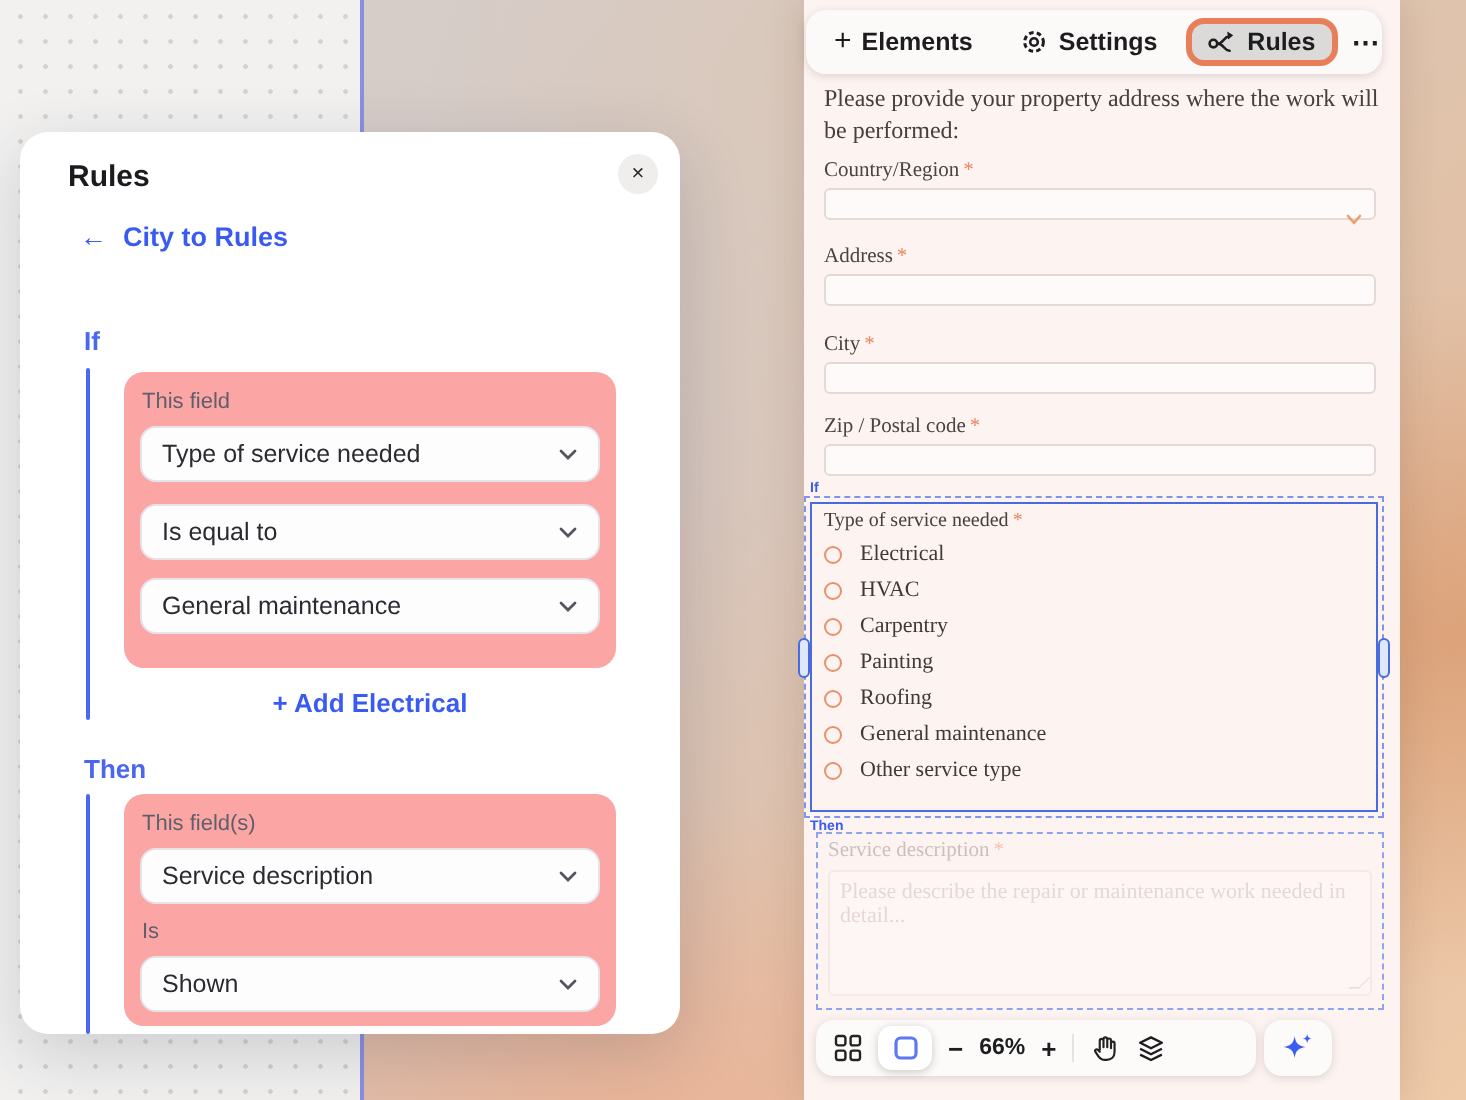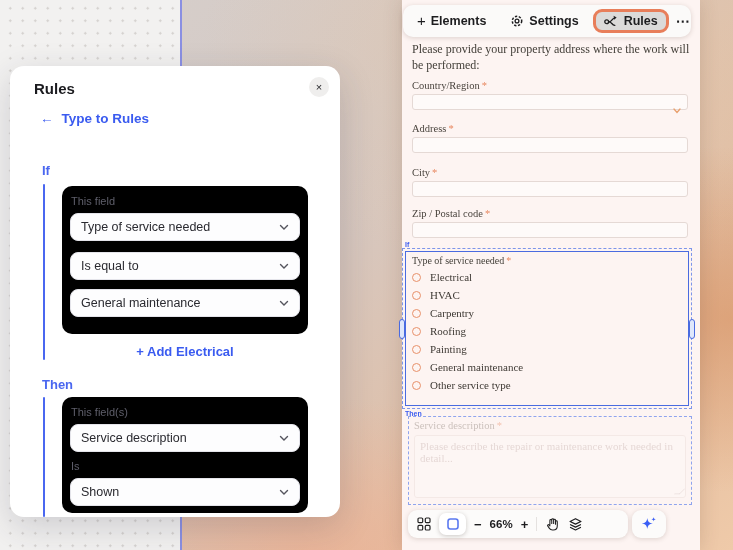--- a/index.html
+++ b/index.html
@@ -89,21 +89,21 @@
   .rules-panel { position:absolute; left:10px; top:66px; width:330px; height:451px;
     background:#ffffff; border-radius:14px; box-shadow:0 10px 34px rgba(40,40,60,.18); }
   .rp-title { position:absolute; left:24px; top:14px; font-size:15px; font-weight:700; color:#1b1b1f; }
   .rp-close { position:absolute; right:11px; top:11px; width:20px; height:20px; border-radius:50%;
     background:#efeeed; display:flex; align-items:center; justify-content:center;
     font-size:11px; color:#2a2a2e; cursor:pointer; }
   .rp-back { position:absolute; left:30px; top:45px; display:flex; align-items:center; gap:8px;
     color:#3a5bf0; font-size:13.5px; font-weight:600; cursor:pointer; }
   .rp-section-label { position:absolute; font-size:13px; font-weight:600; color:#4a67f0; }
   .rp-vline { position:absolute; left:33px; width:2px; background:#4a67f0; border-radius:1px; }
-  .rp-box { position:absolute; left:52px; width:246px; background:#000000; border-radius:10px; }
+  .rp-box { position:absolute; left:52px; width:246px; background:#fca5a5; border-radius:10px; }
   .rp-box-label { position:absolute; left:9px; font-size:11px; color:#5f5f6b; }
   .rp-select { position:absolute; left:8px; width:230px; height:28px; background:#fdfdfe;
     border:1px solid #e4e4ea; border-radius:8px; display:flex; align-items:center;
     padding:0 10px; font-size:12.5px; color:#2a2a30; cursor:pointer; }
   .rp-select .chev { margin-left:auto; display:flex; align-items:center; }
   .rp-add { position:absolute; left:52px; width:246px; text-align:center; top:278px;
     color:#3a5bf0; font-size:13px; font-weight:600; cursor:pointer; }
 </style>
 </head>
 <body>
@@ -154,25 +154,25 @@
         <div class="radio-row">
           <span class="radio-circle"></span>
           <span class="radio-label">HVAC</span>
         </div>
         <div class="radio-row">
           <span class="radio-circle"></span>
           <span class="radio-label">Carpentry</span>
         </div>
         <div class="radio-row">
           <span class="radio-circle"></span>
+          <span class="radio-label">Painting</span>
+        </div>
+        <div class="radio-row">
+          <span class="radio-circle"></span>
           <span class="radio-label">Roofing</span>
-        </div>
-        <div class="radio-row">
-          <span class="radio-circle"></span>
-          <span class="radio-label">Painting</span>
         </div>
         <div class="radio-row">
           <span class="radio-circle"></span>
           <span class="radio-label">General maintenance</span>
         </div>
         <div class="radio-row">
           <span class="radio-circle"></span>
           <span class="radio-label">Other service type</span>
         </div>
       </div>
@@ -265,21 +265,21 @@
       </svg>
   </div>
 
   <div class="rules-panel">
     <div class="rp-title">Rules</div>
     <div class="rp-close">
       <span>×</span>
     </div>
     <div class="rp-back">
       <span>←</span>
-      <span>Type to Rules</span>
+      <span>City to Rules</span>
     </div>
 
     <div class="rp-section-label" style="left:32px; top:97px;">If</div>
     <div class="rp-vline" style="top:118px; height:176px;"></div>
     <div class="rp-box" style="top:120px; height:148px;">
       <div class="rp-box-label" style="top:9px;">This field</div>
       <div class="rp-select" style="top:27px;">
         <span>Type of service needed</span>
         <span class="chev">
             <svg width="10" height="7" viewBox="0 0 10 7">

